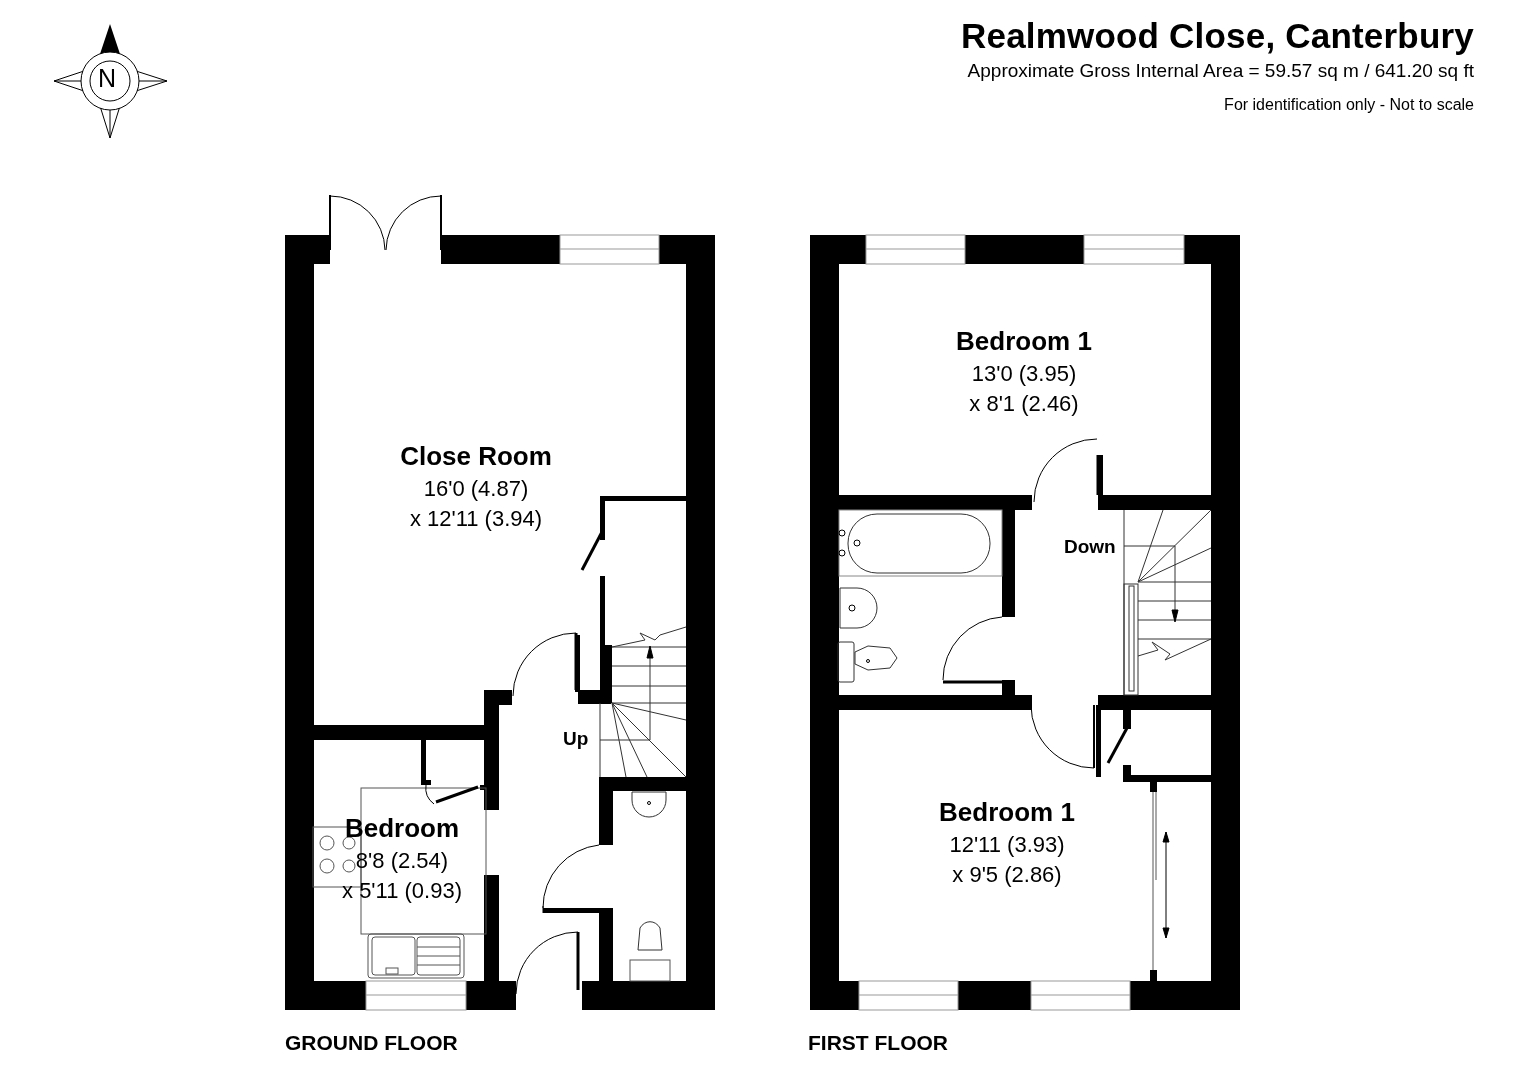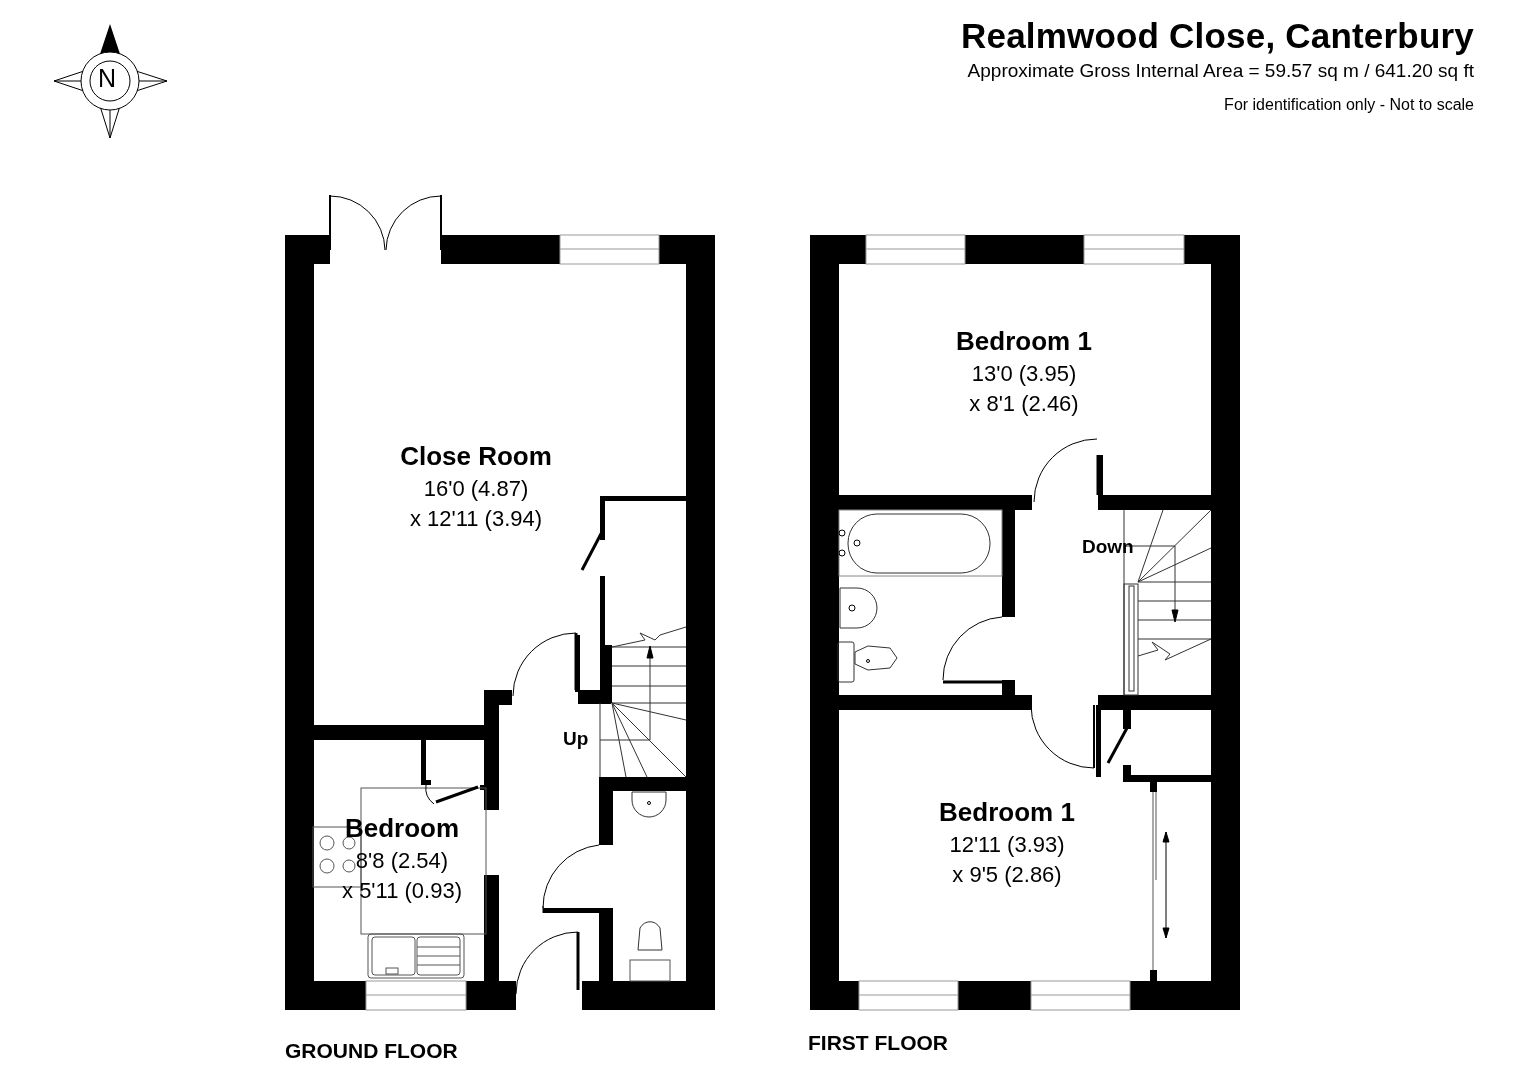--- a/index.html
+++ b/index.html
@@ -229,26 +229,26 @@
   <div class="name">Close Room</div>
   <div class="dim">16'0 (4.87)</div>
   <div class="dim">x 12'11 (3.94)</div>
 </div>
 <div class="room" style="left:402px; top:812px;">
   <div class="name">Bedroom</div>
   <div class="dim">8'8 (2.54)</div>
   <div class="dim">x 5'11 (0.93)</div>
 </div>
 <div class="stair-label" style="left:563px; top:728px;">Up</div>
-<div class="floor-label" style="left:285px; top:1031px;margin-top:8px;">GROUND FLOOR</div>
+<div class="floor-label" style="left:285px; top:1031px;">GROUND FLOOR</div>
 
 <div class="room" style="left:1024px; top:325px;">
   <div class="name">Bedroom 1</div>
   <div class="dim">13'0 (3.95)</div>
   <div class="dim">x 8'1 (2.46)</div>
 </div>
 <div class="room" style="left:1007px; top:796px;">
   <div class="name">Bedroom 1</div>
   <div class="dim">12'11 (3.93)</div>
   <div class="dim">x 9'5 (2.86)</div>
 </div>
-<div class="stair-label" style="left:1064px; top:536px;margin-left:18px;">Down</div>
+<div class="stair-label" style="left:1064px; top:536px;">Down</div>
 <div class="floor-label" style="left:808px; top:1031px;">FIRST FLOOR</div>
 
 </body></html>

